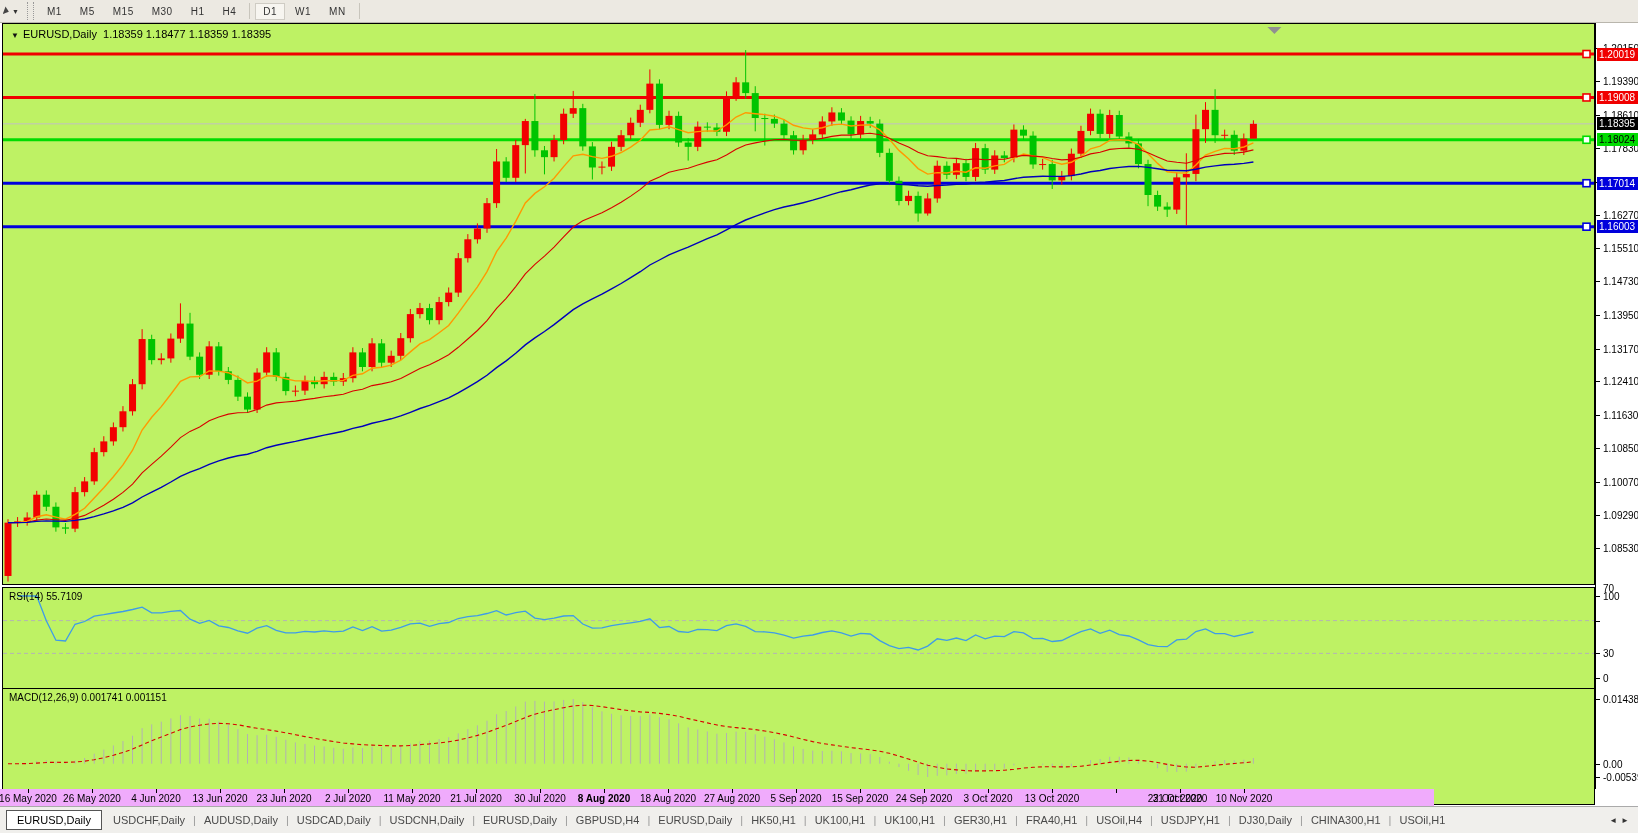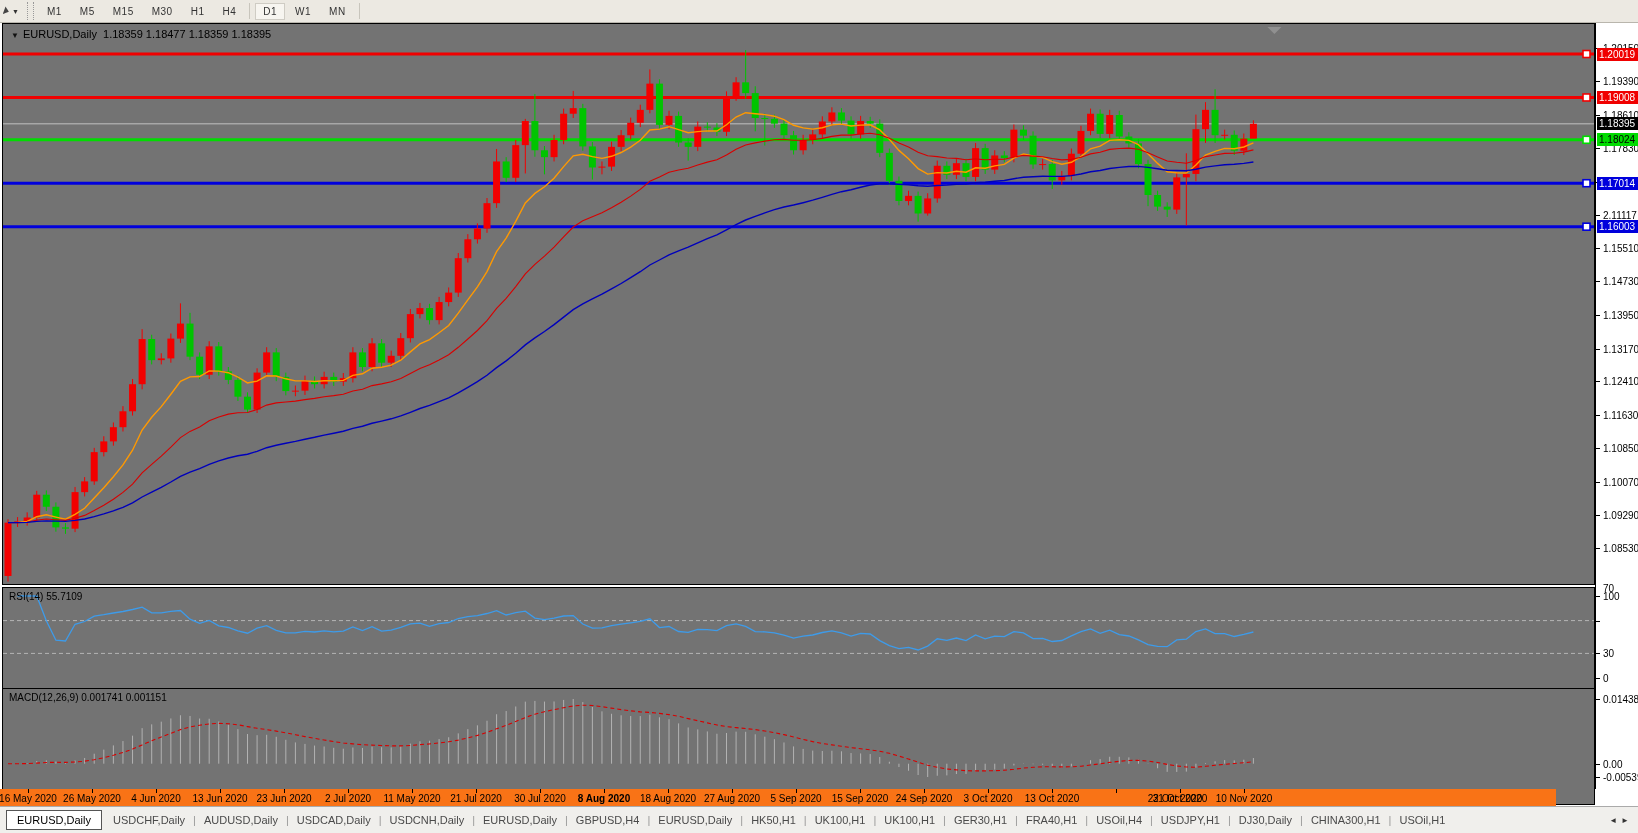--- a/index.html
+++ b/index.html
@@ -13,39 +13,39 @@
   .tool-group{display:flex;align-items:center;height:22px;padding:0 4px;}
   .cursor-glyph{width:0;height:0;border-left:5px solid #444;border-top:4px solid transparent;
     border-bottom:4px solid transparent;transform:rotate(20deg);display:inline-block;margin-right:2px;}
   .caret{font-size:7px;color:#333;margin-left:1px;}
   .grip{width:5px;height:18px;margin:0 4px;border-left:1px dotted #999;border-right:1px dotted #999;}
   .tf-btn{padding:3px 8px;margin:0 1px;cursor:default;color:#333;letter-spacing:0.5px;}
   .tf-btn.active{background:#f7f5f0;border:1px solid #cfccc4;padding:2px 7px;}
   .tb-sep{width:1px;height:16px;background:#c8c5bc;margin:0 4px;}
 
   
-  .pane{position:absolute;left:2px;width:1593px;border:1px solid #000;background:#737373;box-sizing:border-box;}
+  .pane{position:absolute;left:2px;width:1593px;border:1px solid #000;background:#bef264;box-sizing:border-box;}
   #pane-main{top:23px;height:562px;}
   #pane-rsi{top:587px;height:116px;}
   #pane-macd{top:688px;height:117px;}
   .pane svg{position:absolute;left:0;top:0;}
   .chart-title{position:absolute;left:8px;top:4px;font-size:11px;color:#000;z-index:5;white-space:nowrap;}
   .chart-title .tri{font-size:8px;margin-right:4px;color:#111;}
   .ind-label{position:absolute;left:6px;top:3px;font-size:10px;color:#000;z-index:5;}
 
   
   #axis-col{position:absolute;left:1595px;top:23px;width:43px;height:766px;background:#fff;
     border-left:1px solid #000;box-sizing:border-box;}
   .tick{position:absolute;left:0;width:4px;height:1px;background:#000;}
   .tick-label{position:absolute;left:7px;font-size:10px;color:#000;white-space:nowrap;}
   .badge{position:absolute;left:1px;width:41px;height:13px;font-size:10px;line-height:13px;
     padding-left:2px;box-sizing:border-box;white-space:nowrap;z-index:6;}
 
   
-  #date-axis{position:absolute;left:0;top:789px;width:1556px;height:17px;background:#f97316;}
+  #date-axis{position:absolute;left:0;top:789px;width:1434px;height:17px;background:#f0abfc;}
   .d-tick{position:absolute;top:0;width:1px;height:4px;background:#000;}
   .d-label{position:absolute;top:4px;font-size:10px;color:#000;white-space:nowrap;transform:translateX(-50%);}
 
   
   #tabbar{position:absolute;left:0;top:806px;width:1638px;height:27px;background:#f0efec;
     border-top:1px solid #aaa;display:flex;align-items:center;font-size:11px;color:#4a4a4a;
     padding-left:6px;box-sizing:border-box;}
   .tab{display:flex;align-items:center;white-space:nowrap;}
   .tab .lbl{padding:3px 7px;cursor:default;}
   .tab.active .lbl{background:#fff;border:1px solid #555;color:#000;padding:3px 10px;margin-right:4px;}
@@ -515,21 +515,21 @@
       <div class="tick-label" style="top: 20.367px;">1.20150</div>
       <div class="tick" style="top: 58.047px;"></div>
       <div class="tick-label" style="top: 53.047px;">1.19390</div>
       <div class="tick" style="top: 91.587px;"></div>
       <div class="tick-label" style="top: 86.587px;">1.18610</div>
       <div class="tick" style="top: 125.127px;"></div>
       <div class="tick-label" style="top: 120.127px;">1.17830</div>
       <div class="tick" style="top: 158.667px;"></div>
       <div class="tick-label" style="top: 153.667px;">1.17050</div>
       <div class="tick" style="top: 192.207px;"></div>
-      <div class="tick-label" style="top: 187.207px;">2.11117</div>
+      <div class="tick-label" style="top: 187.207px;">1.16270</div>
       <div class="tick" style="top: 224.887px;"></div>
       <div class="tick-label" style="top: 219.887px;">1.15510</div>
       <div class="tick" style="top: 258.427px;"></div>
       <div class="tick-label" style="top: 253.427px;">1.14730</div>
       <div class="tick" style="top: 291.967px;"></div>
       <div class="tick-label" style="top: 286.967px;">1.13950</div>
       <div class="tick" style="top: 325.507px;"></div>
       <div class="tick-label" style="top: 320.507px;">1.13170</div>
       <div class="tick" style="top: 358.187px;"></div>
       <div class="tick-label" style="top: 353.187px;">1.12410</div>

